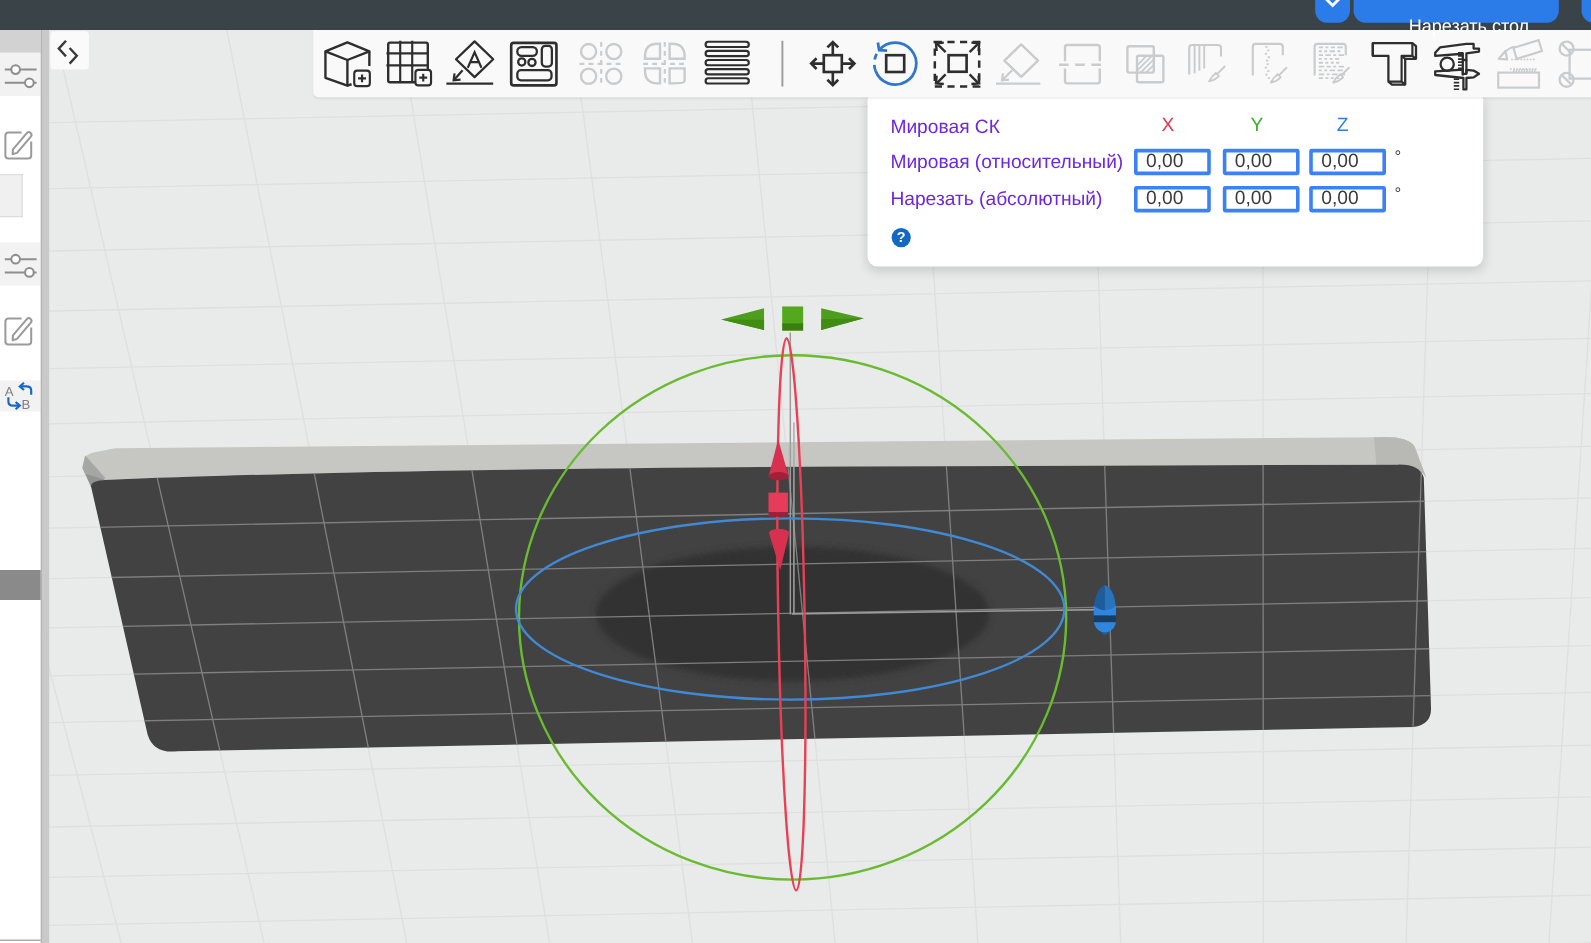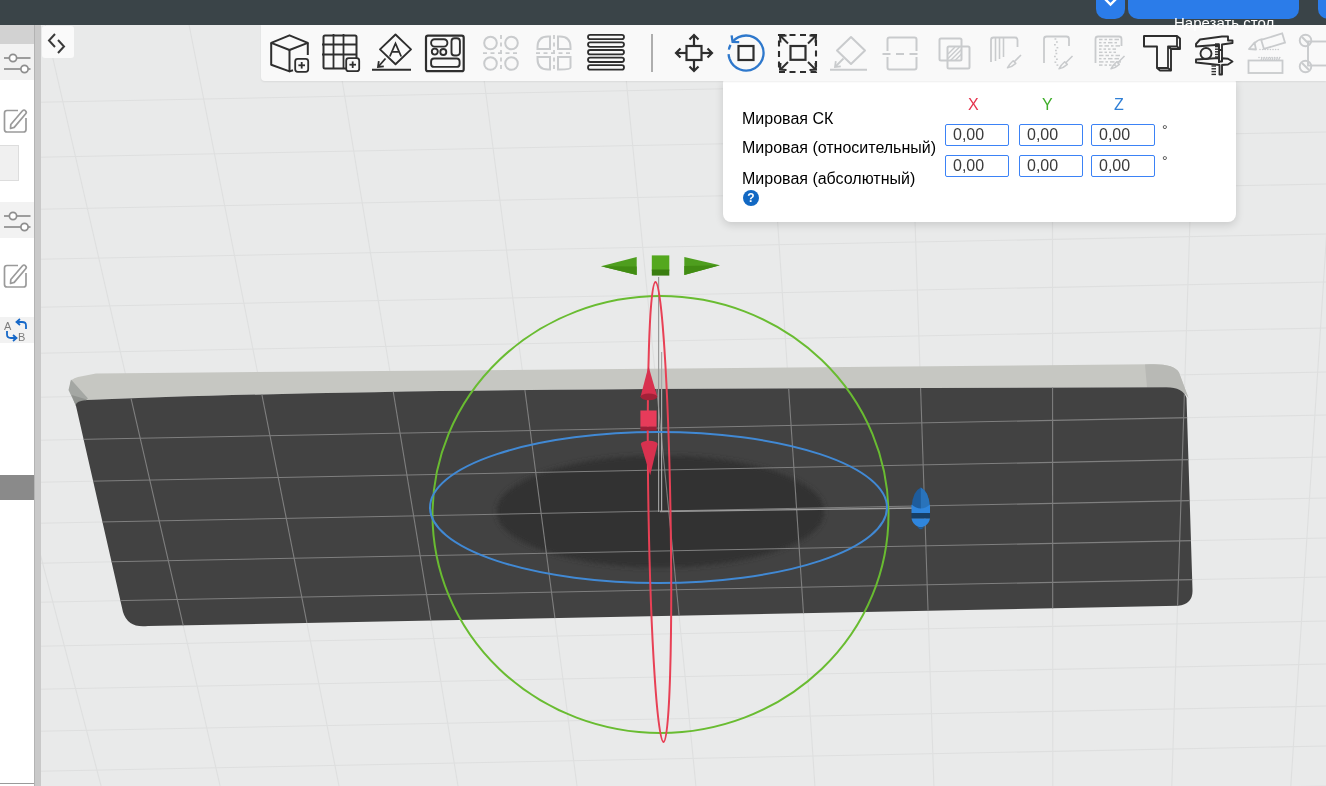--- a/index.html
+++ b/index.html
@@ -4,23 +4,23 @@
 * { margin:0; padding:0; box-sizing:border-box; }
 html,body { width:1326px; height:786px; overflow:hidden; background:#e9eaea;
   font-family:"Liberation Sans", sans-serif; }
 #scene { position:absolute; left:0; top:0; }
 #topbar { position:absolute; left:0; top:0; width:1326px; height:25px; background:#3a4448; z-index:5; }
 #toolbar { position:absolute; left:261px; top:25px; width:1065px; height:56px; background:#f9f9f9;
   border-radius:0 0 0 4px; z-index:6; box-shadow:0 1px 2px rgba(0,0,0,0.07); }
 #panel { position:absolute; left:723px; top:79px; width:513px; height:143px; background:#fff;
   border-radius:4px 4px 8px 8px; box-shadow:0 3px 9px rgba(0,0,0,0.14); z-index:4; }
 .prow { position:absolute; left:19px; width:490px; height:22px; }
-.plabel { position:absolute; left:0; top:15px; font-size:16px; color:#000000; letter-spacing:0; }
+.plabel { position:absolute; left:0; top:3px; font-size:16px; color:#6d28d9; letter-spacing:0; }
 .axis { position:absolute; top:1px; font-size:16px; }
-.pin { position:absolute; top:0; width:64px; height:22px; border:1px solid #3b82f6; border-radius:2px;
+.pin { position:absolute; top:0; width:64px; height:22px; border:3px solid #3b82f6; border-radius:2px;
   font-family:"Liberation Sans", sans-serif; font-size:16px; color:#3a3a3a; padding-left:7px; background:#fff; }
 .deg { position:absolute; left:420px; top:-2px; font-size:14px; color:#3a3a3a; }
 #help { position:absolute; left:20px; top:111px; width:16px; height:16px; border-radius:50%;
   background:#1268c3; color:#fff; font-size:12px; font-weight:bold; text-align:center; line-height:16px; }
 #sidebar { position:absolute; left:0; top:25px; width:34px; height:761px; background:#fff; z-index:7; }
 #sidehead { position:absolute; left:0; top:0; width:34px; height:19px; background:#d2d2d2; }
 .sitem { position:absolute; left:0; width:34px; }
 #sidestrip { position:absolute; left:34px; top:25px; width:7px; height:761px; background:#c9c9c9;
   border-left:1px solid #b3b3b3; z-index:7; }
 #collapse { position:absolute; left:42px; top:26px; width:32px; height:32px; background:#fafafa;
@@ -386,21 +386,21 @@
     <span class="axis" style="left:372px;color:#2f7fd6;">Z</span>
   </div>
   <div class="prow" style="top:45px;">
     <span class="plabel">Мировая (относительный)</span>
     <input class="pin" style="left: 203px;" value="0,00">
     <input class="pin" style="left: 277px;" value="0,00">
     <input class="pin" style="left: 349px;" value="0,00">
     <span class="deg">°</span>
   </div>
   <div class="prow" style="top:76px;">
-    <span class="plabel">Мировая (абсолютный)</span>
+    <span class="plabel">Нарезать (абсолютный)</span>
     <input class="pin" style="left: 203px;" value="0,00">
     <input class="pin" style="left: 277px;" value="0,00">
     <input class="pin" style="left: 349px;" value="0,00">
     <span class="deg">°</span>
   </div>
   <div id="help">?</div>
 </div>
 
 <div id="sidebar">
   <div id="sidehead"></div>

